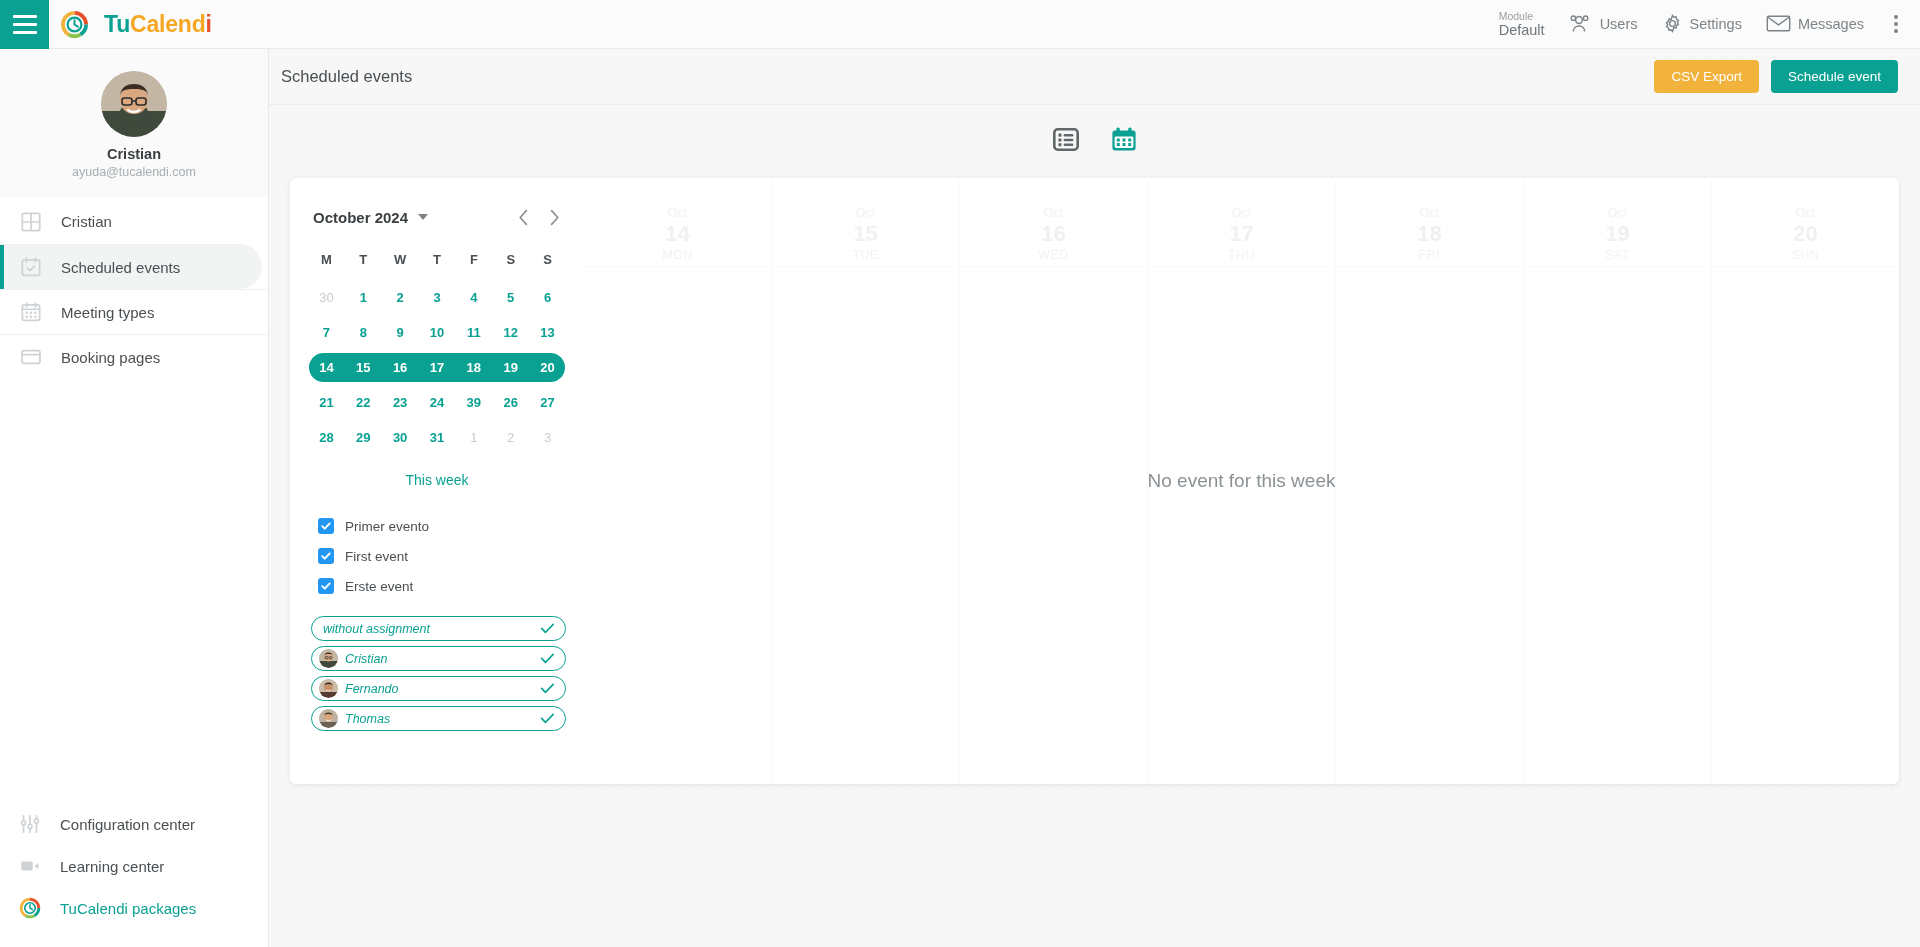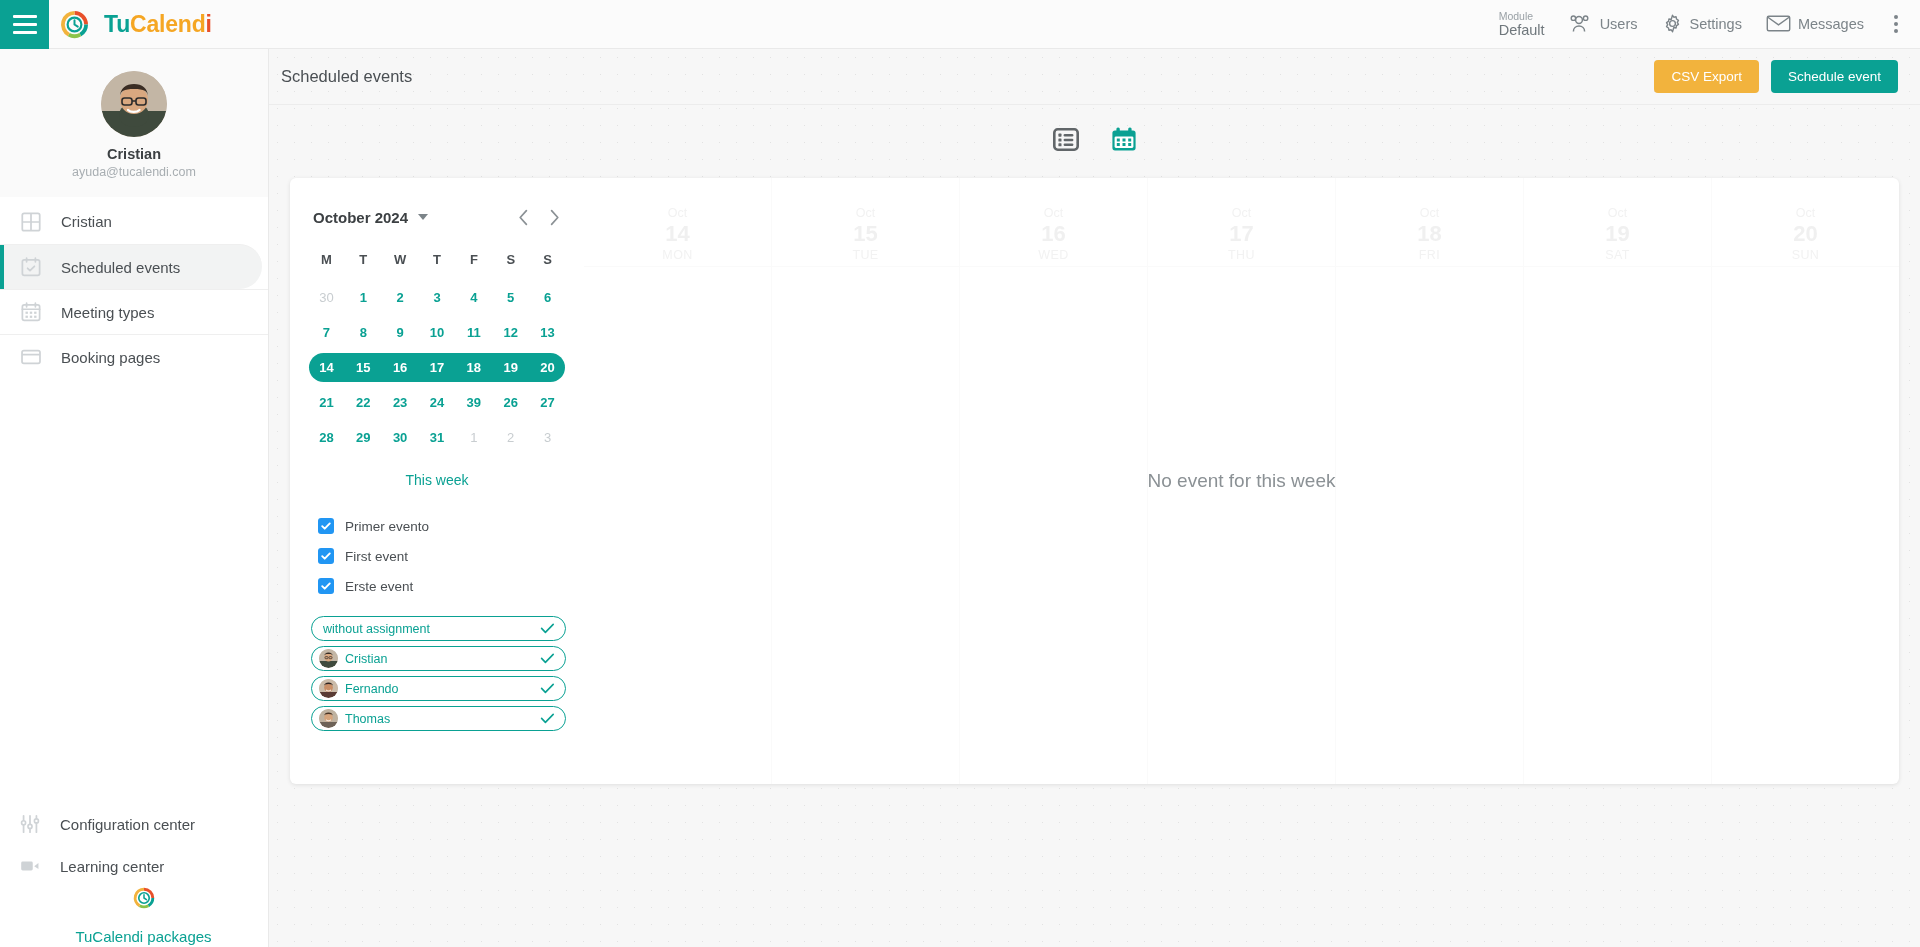--- a/index.html
+++ b/index.html
@@ -95,21 +95,21 @@
     margin-right: 6px;
   }
   .navitem.active::before {
     content: ""; position: absolute; left: 0; top: 0;
     width: 4px; height: 100%; background: #0aa193;
   }
   .nav-ico { width: 22px; height: 22px; flex: 0 0 22px; color: #cfd3d6; }
 
   .bottomnav { position: absolute; bottom: 18px; left: 0; width: 100%; }
   .bottomnav .navitem { border-top: none; height: 42px; padding-left: 19px; }
-  .bottomnav .navitem.packages { color: #0aa193; flex-direction: column; }
+  .bottomnav .navitem.packages { color: #0aa193; }
 
   
   .main {
     position: absolute; top: 49px; left: 269px;
     width: 1651px; height: 898px;
     background-color: #f7f7f7;
     background-image: radial-gradient(circle, #e2e2e2 0.8px, transparent 0.9px);
     background-size: 17px 17px;
     overflow: hidden;
   }
@@ -213,21 +213,21 @@
     height: 25px; margin-bottom: 5px;
     border: 1px solid #0aa193; border-radius: 14px;
     padding: 0 10px 0 7px; cursor: pointer;
     background: #ffffff;
   }
   .pill-av {
     width: 19px; height: 19px; border-radius: 50%;
     flex: 0 0 19px; margin-right: 7px; overflow: hidden;
     background: #c8bfb2;
   }
-  .pill-label { font-size: 12.5px; color: #0aa193; }
+  .pill-label { font-size: 12.5px; color: #0aa193; font-style: italic; }
   .pill.no-av .pill-label { margin-left: 4px; }
   .pill-check { margin-left: auto; color: #0aa193; display: flex; }
 
   
   .weekgrid { flex: 1; display: flex; }
   .daycol {
     flex: 1; border-left: 1px solid #fafafa;
     padding-top: 28px; text-align: center;
     position: relative;
   }

